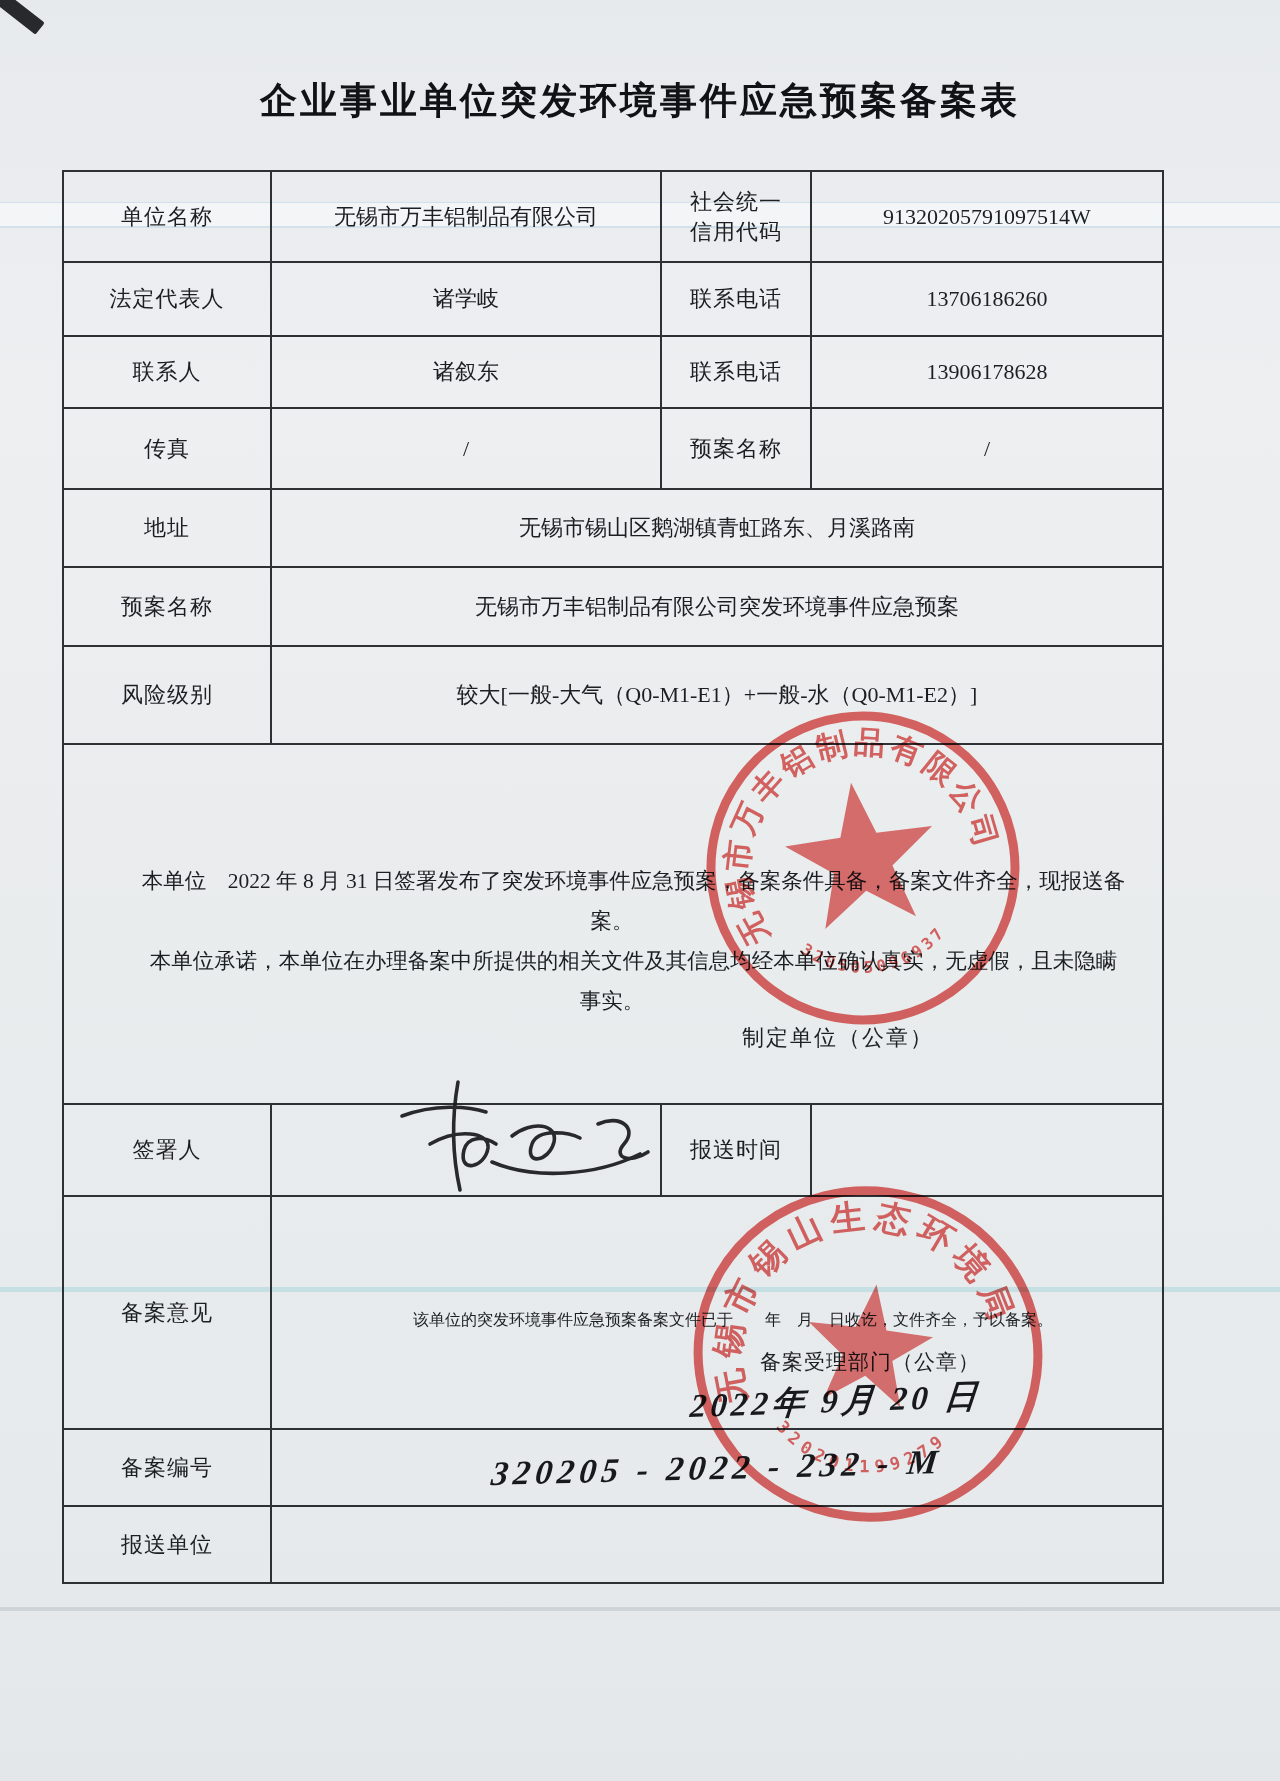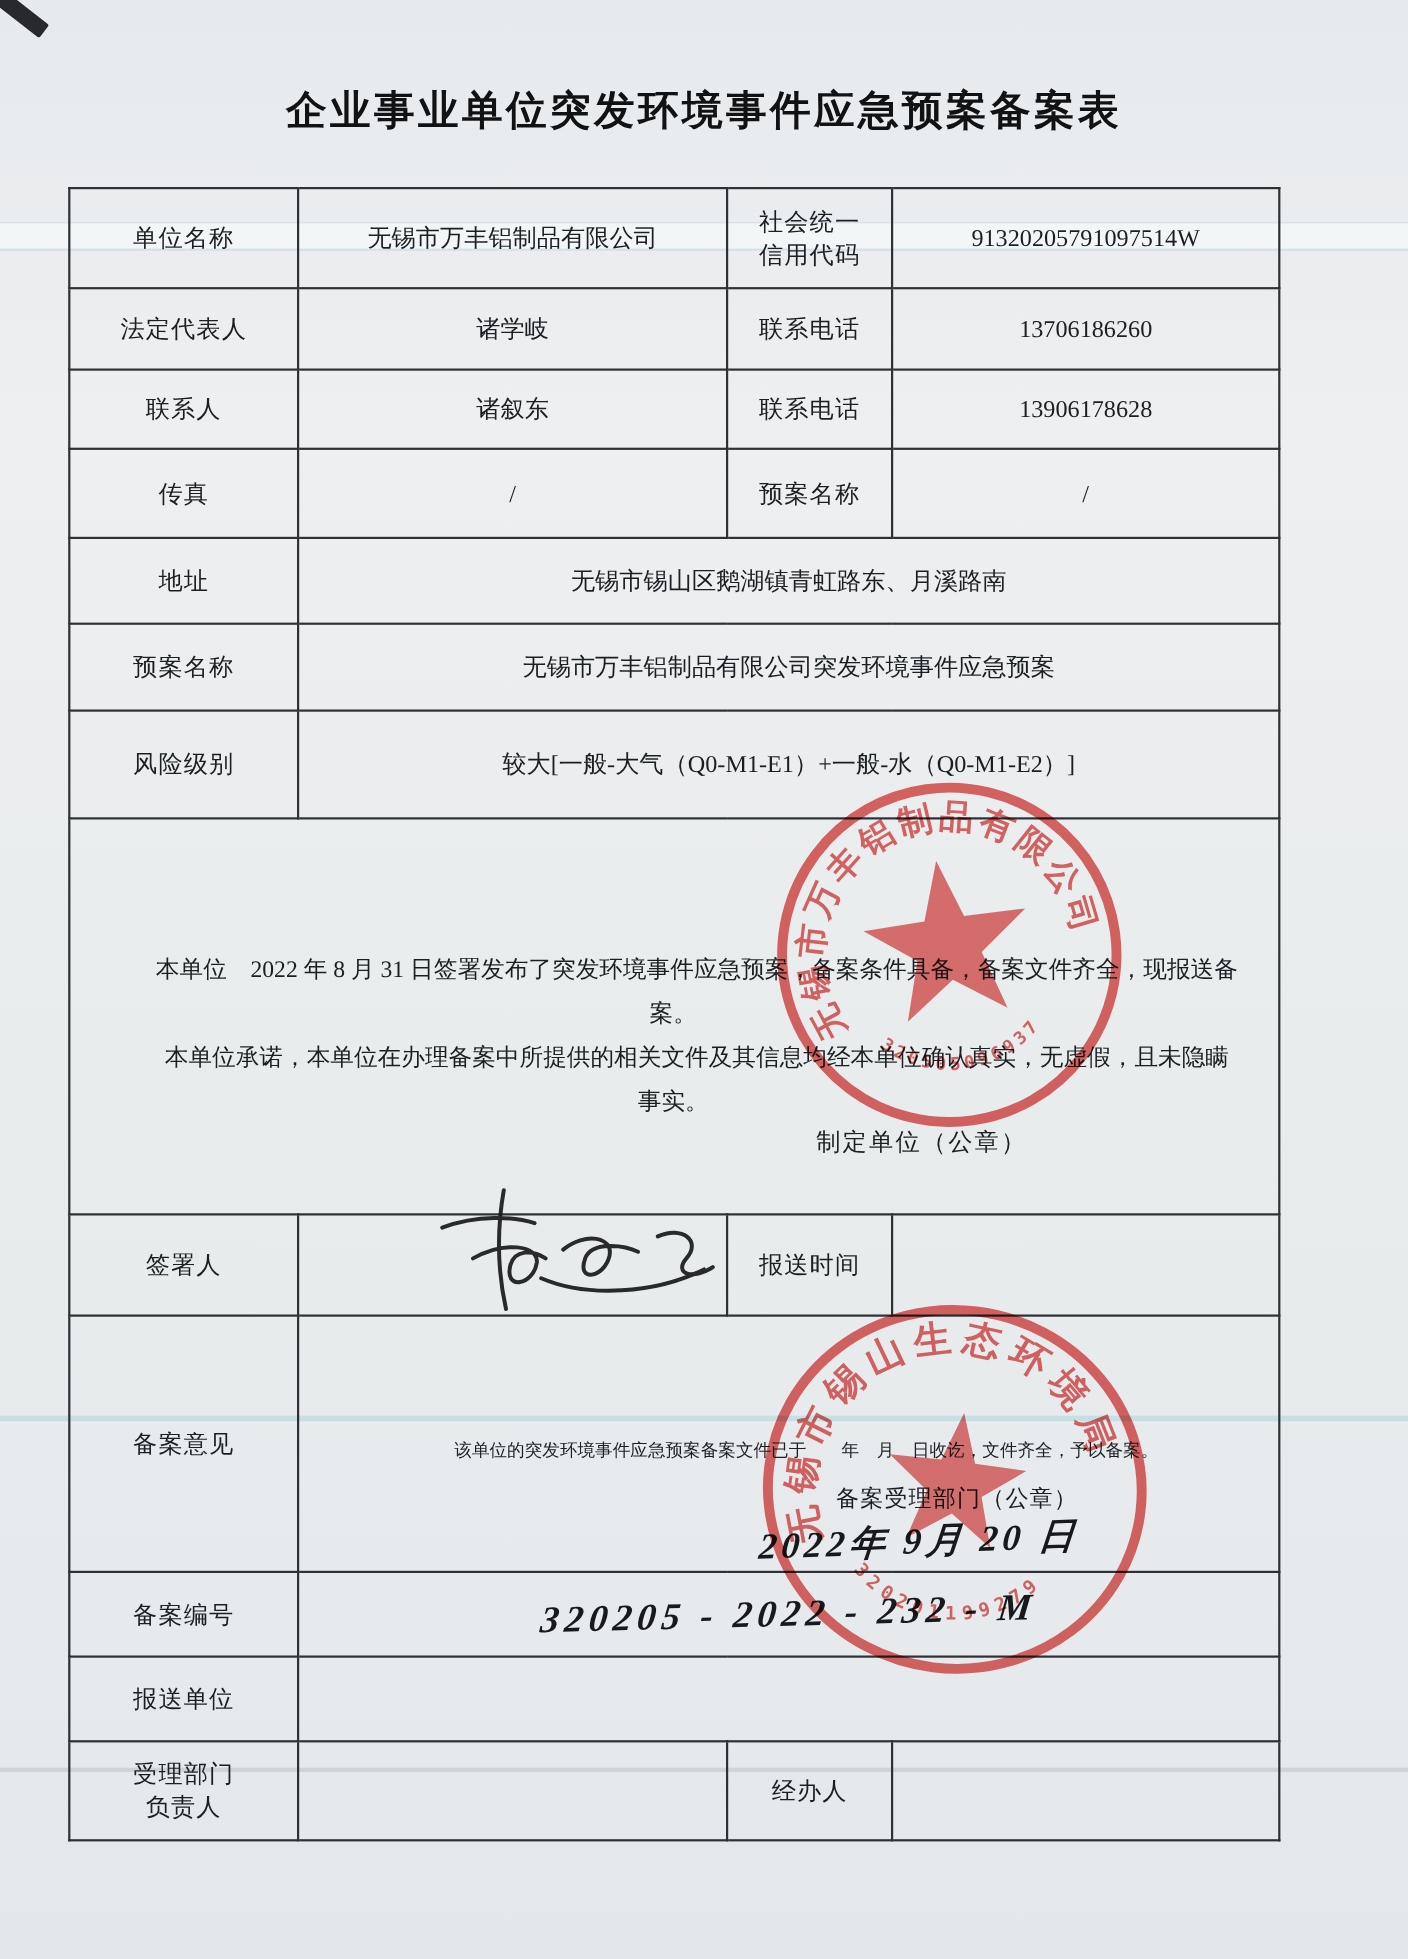--- a/index.html
+++ b/index.html
@@ -142,27 +142,20 @@
       <td colspan="3">
         <div class="hand hand-number">320205 - 2022 - 232 - M</div>
       </td>
     </tr>
 
     <tr style="height:77px">
       <td class="lab">报送单位</td>
       <td colspan="3"></td>
     </tr>
 
-    <tr style="height:90px">
-      <td class="lab pre">受理部门
-负责人</td>
-      <td></td>
-      <td class="lab">经办人</td>
-      <td></td>
-    </tr>
   </tbody>
     </table>
 
   <svg class="seal" style="left:693px;top:698px;transform:rotate(-8deg);" width="340" height="340" viewBox="0 0 340 340">
     <defs>
       <path id="ringTop1" d="M 70.4,227.5 A 115,115 0 1,1 269.6,227.5" fill="none"></path>
       <path id="ringBot1" d="M 92,240 A 105,105 0 0,0 248,240" fill="none"></path>
     </defs>
     <circle cx="170" cy="170" r="152" fill="none" stroke="#e04f4c" stroke-width="9"></circle>
     <polygon points="170,84 188.2,136.9 244.2,137.9 199.5,171.6 215.8,225.1 170,193 124.2,225.1 140.5,171.6 95.8,137.9 151.8,136.9" fill="#e04f4c" opacity="0.92"></polygon>

